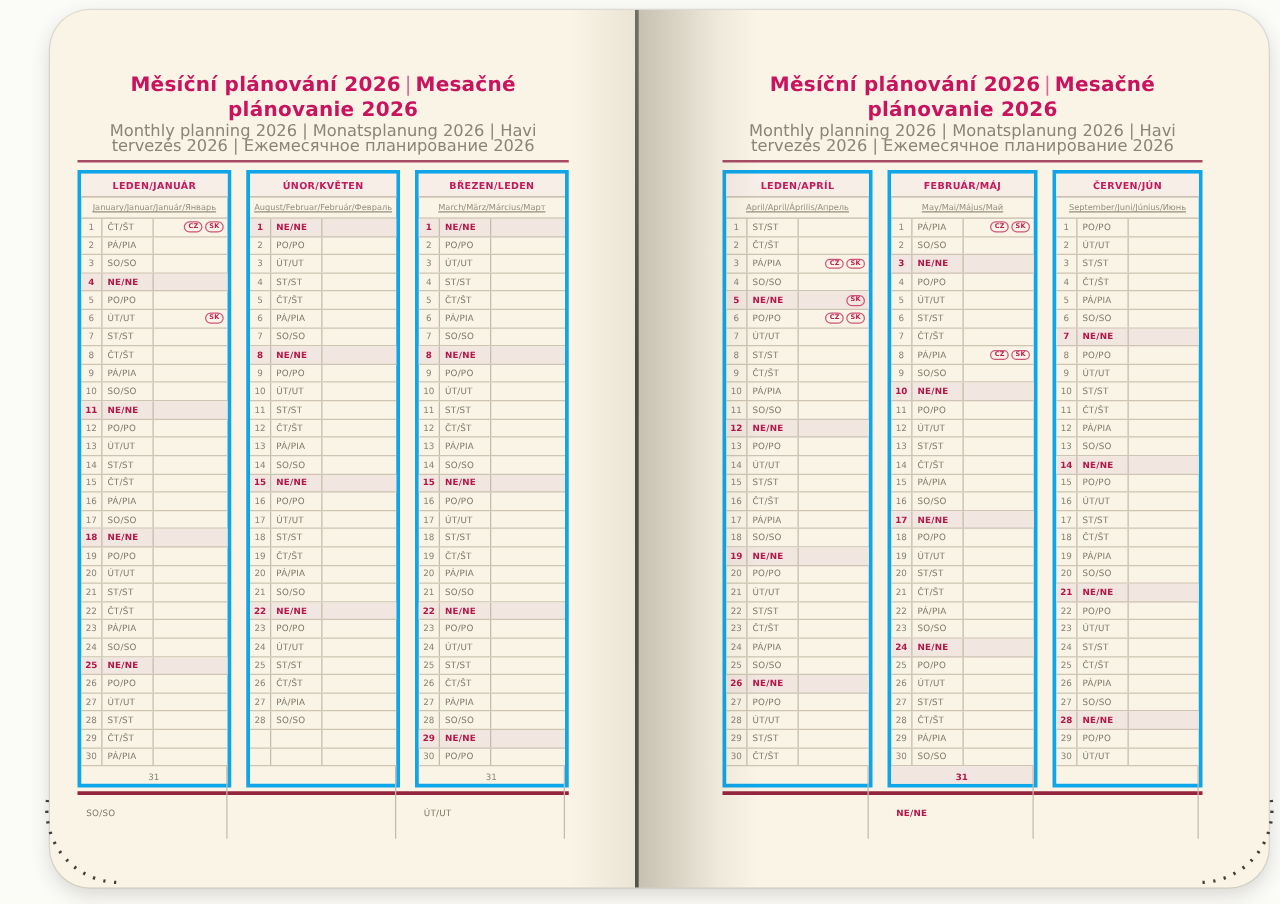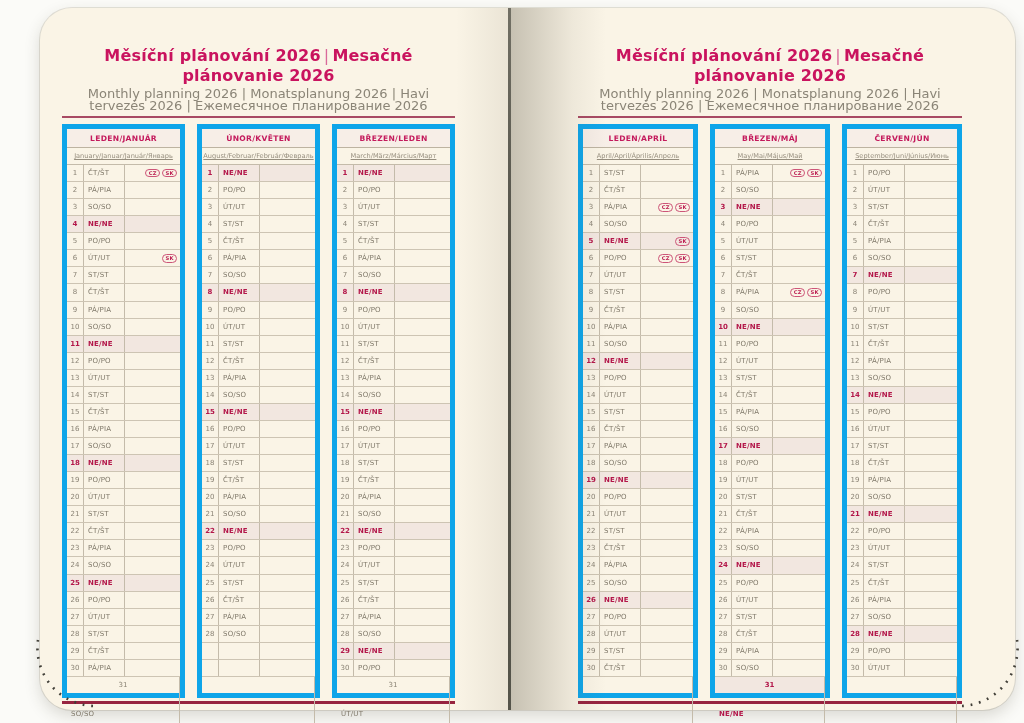--- a/index.html
+++ b/index.html
@@ -4,36 +4,36 @@
 <style>
   * { box-sizing: border-box; margin: 0; padding: 0; }
   html,body { width:1024px; height:723px; overflow:hidden; }
   body { background:#fbfbf8; font-family:"DejaVu Sans","Liberation Sans",sans-serif; }
 
   .book{
     position:absolute; left:40px; top:8px; width:975px; height:702px;
     background:#faf4e6; border-radius:32px;
     box-shadow:0 6px 16px rgba(60,55,40,.18), 0 0 0 1px rgba(150,140,115,.22);
   }
-  .page{ position:absolute; top:0; height:100%; }
+  .page{ position:absolute; top:12px; height:100%; }
   .page-left{ left:22px; width:393px; }
   .page-right{ left:538px; width:384px; }
 
   header{ margin-top:38px; text-align:center; }
   .title{ font-size:16px; line-height:20px; font-weight:bold; color:#c9135e; letter-spacing:.2px; }
   .tsep{ font-weight:normal; color:#d9699a; padding:0 3px; }
   .subtitle{ margin-top:2px; font-size:13px; line-height:12px; color:#8b8577; }
   .rule{ border:0; }
   .rule.top{ margin-top:4px; height:2px; background:#a84a63; }
   .rule.bottom{ margin-top:3px; height:2.5px; background:#97243f; }
 
   .months{ margin-top:6px; display:flex; gap:12px; }
   .month{
-    flex:1; height:574px; display:flex; flex-direction:column;
-    border:5px solid #0ea5e9; background:#faf4e6;
+    flex:1; height:494px; display:flex; flex-direction:column;
+    border:3px solid #0ea5e9; background:#faf4e6;
   }
   .mname{
     flex:0 0 19px; display:flex; align-items:center; justify-content:center;
     font-size:7.6px; font-weight:bold; color:#c41a5c; letter-spacing:.3px;
     background:#f7eee7; border-bottom:1px solid #bdb3a1;
   }
   .msub{
     flex:0 0 17px; display:flex; align-items:center; justify-content:center;
     font-size:6.6px; color:#968e7e; border-bottom:1px solid #c4bbaa;text-decoration:underline;
   }
@@ -737,21 +737,21 @@
             <span class="dday">ČT/ŠT</span>
             <span class="dnote"></span>
           </div>
           <div class="mrow">
             <span class="dnum"></span>
             <span class="dday"></span>
             <span class="dnote"></span>
           </div>
         </div>
         <div class="month">
-          <div class="mname">BŘEZEN/MÁJ</div>
+          <div class="mname">FEBRUÁR/MÁJ</div>
           <div class="msub">May/Mai/Május/Май</div>
           <div class="mrow">
             <span class="dnum">1</span>
             <span class="dday">PÁ/PIA</span>
             <span class="dnote">
               <span class="badge">CZ</span>
               <span class="badge">SK</span>
             </span>
           </div>
           <div class="mrow">

